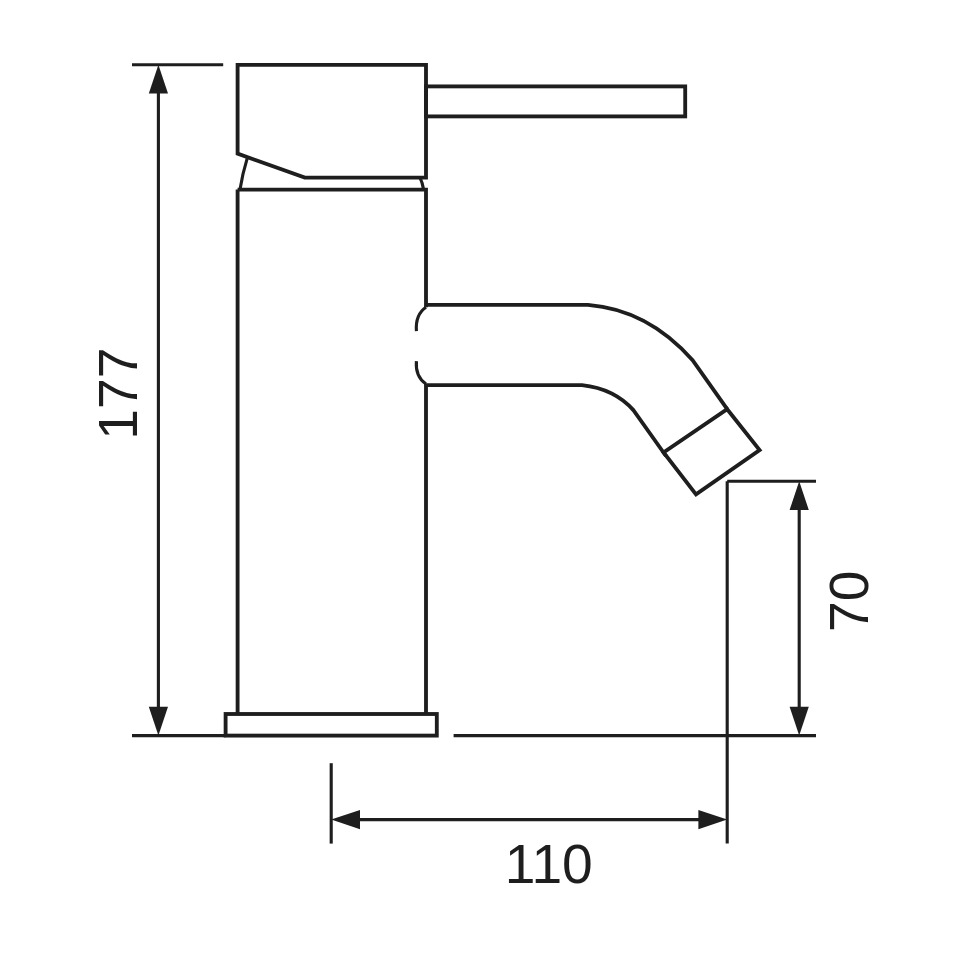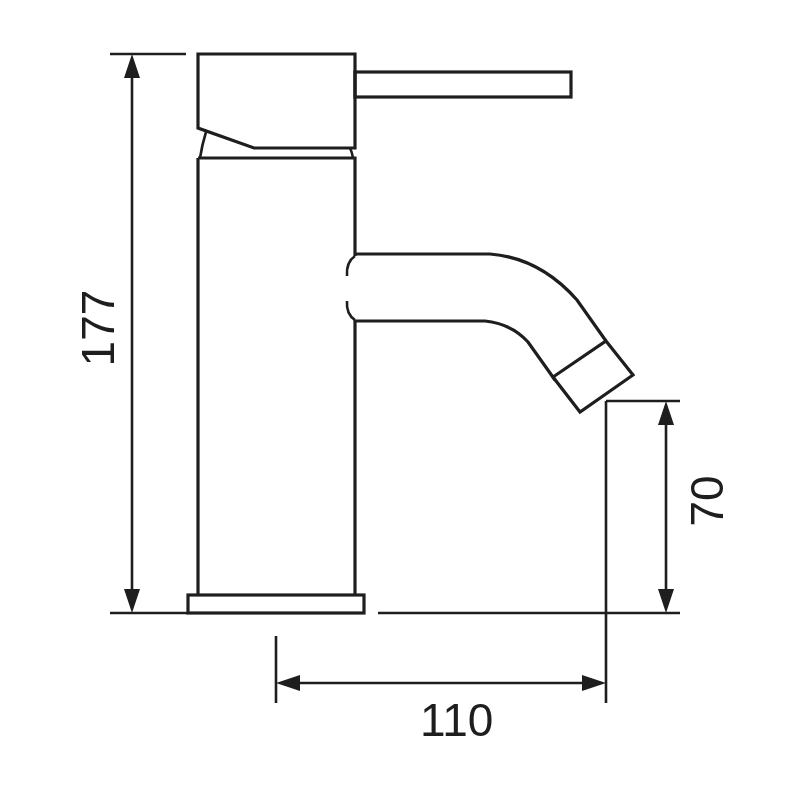--- a/index.html
+++ b/index.html
@@ -4,21 +4,21 @@
 <style>
   html, body { margin: 0; padding: 0; background: #ffffff; }
   body { width: 800px; height: 800px; overflow: hidden; }
   #drawing { position: absolute; left: 0; top: 0; width: 800px; height: 800px; }
   .stroke { fill: none; stroke: #1e1e1e; stroke-width: 3.2; stroke-linejoin: miter; stroke-linecap: butt; }
   .thin { fill: none; stroke: #1e1e1e; stroke-width: 2.6; }
   .arrow { fill: #1e1e1e; stroke: none; }
   .dim-label { position: absolute; font-family: "Liberation Sans", "DejaVu Sans", sans-serif; font-size: 46px; color: #1e1e1e; line-height: 1; }
   #label-177 { left: 58px; top: 305px; transform: rotate(-90deg); transform-origin: center; width: 80px; text-align: center; }
   #label-70 { left: 672px; top: 478px; transform: rotate(-90deg); transform-origin: center; width: 70px; text-align: center; }
-  #label-110 { left: 420px; top: 697px; width: 90px; text-align: left; }
+  #label-110 { left: 404px; top: 697px; width: 90px; text-align: right; }
 </style>
 </head>
 <body>
 
 <svg id="drawing" viewBox="0 0 800 800" xmlns="http://www.w3.org/2000/svg">
 
   <path class="stroke" d="M198,54 L355,54 L355,148 L254,148 L198,128 Z"></path>
 
   <rect class="stroke" x="355" y="72" width="216" height="25"></rect>
 

